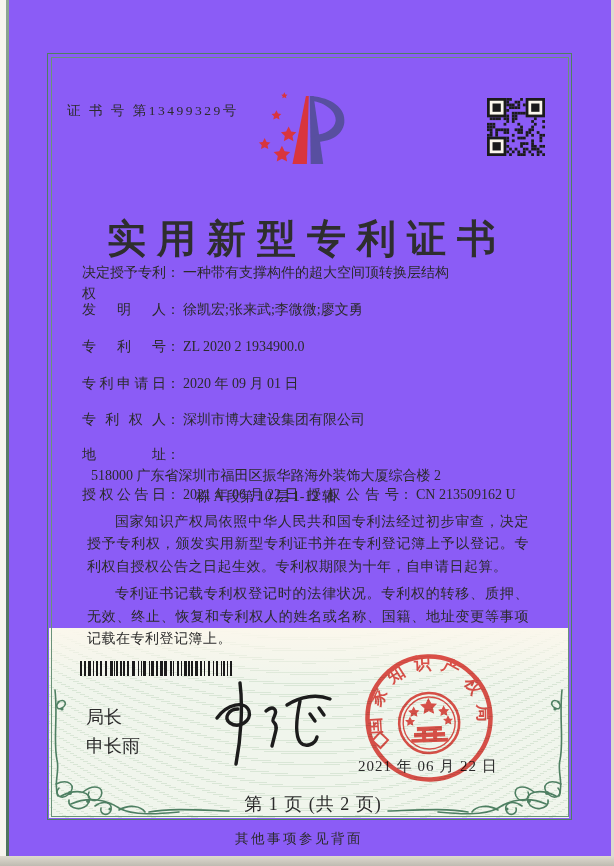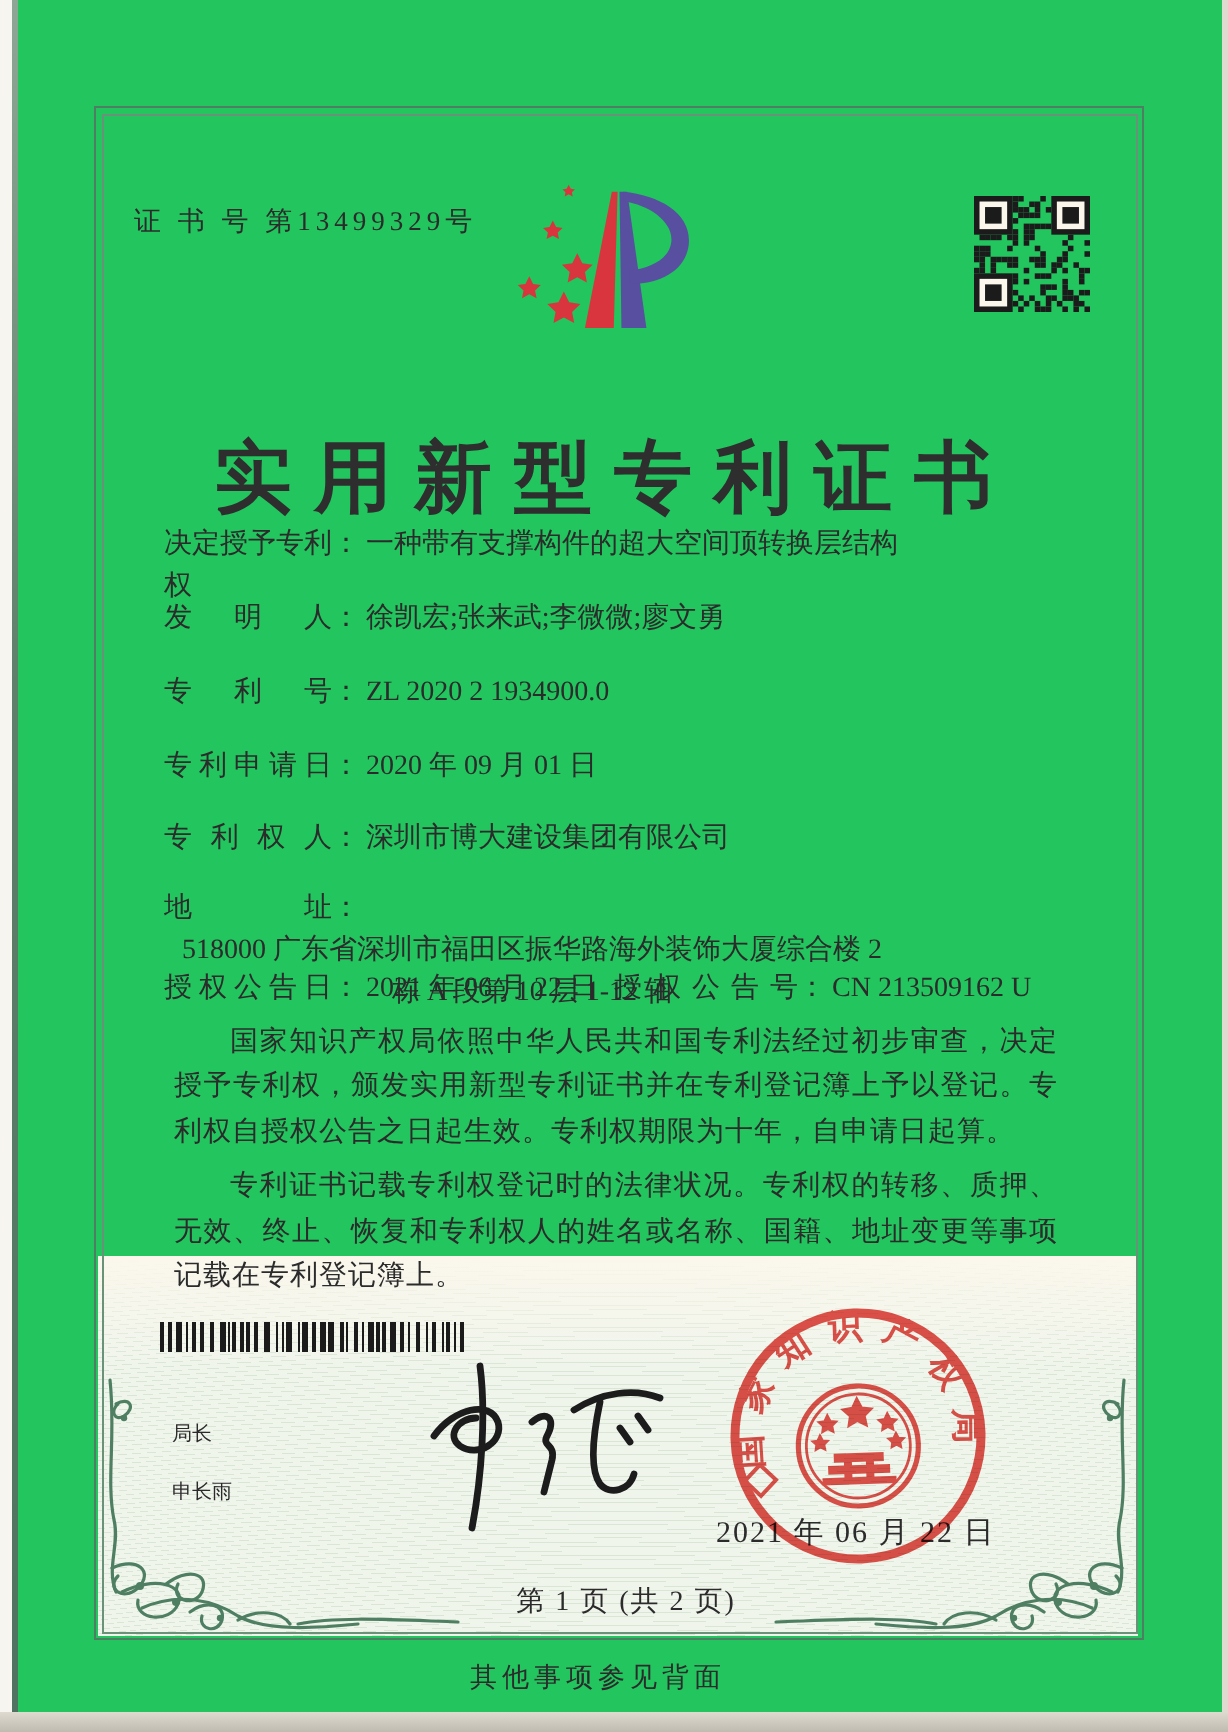--- a/index.html
+++ b/index.html
@@ -1,18 +1,18 @@
 <!DOCTYPE html>
 <html><head>
 <meta charset="utf-8">
 <style>
   html,body{margin:0;padding:0;}
   body{width:614px;height:866px;position:relative;overflow:hidden;background:#ffffff;
        font-family:"Liberation Serif","DejaVu Serif",serif;color:#2b2b2b;}
-  .page{position:absolute;inset:0;background:#22c55e;}
+  .page{position:absolute;inset:0;background:#8b5cf6;}
   
   .edge-white-left{position:absolute;left:0;top:0;bottom:0;width:6px;background:#f7f5ef;z-index:9;}
   .edge-green-left{position:absolute;left:6px;top:0;bottom:10px;width:3px;z-index:9;
        background:linear-gradient(180deg,#8ea695 0%,#5e7f6a 40%,#4f7360 100%);}
   .edge-bottom{position:absolute;left:0;right:0;bottom:0;height:10px;z-index:9;
        background:linear-gradient(180deg,#dedacf,#bfbbb1);}
   .edge-right{position:absolute;right:0;top:0;bottom:10px;width:3px;background:#dedacf;z-index:9;}
 
   
   .green-zone{position:absolute;left:49px;top:628px;width:520px;height:190px;z-index:0;
@@ -42,27 +42,27 @@
   .val{margin-left:3px;vertical-align:top;text-align:center;}
   .val.wrap{display:inline-block;width:362px;}
   .grp2{position:absolute;left:225px;top:0;}
   .grp2 .lab{width:92px;}
 
   .paras{position:absolute;left:82px;top:506px;width:452px;z-index:3;}
   .paras p{margin:5px;font-size:14px;line-height:22.4px;text-align:justify;text-indent:2em;
      letter-spacing:0.5px;}
 
   .barcode{position:absolute;left:80px;top:661px;z-index:3;}
-  .director{position:absolute;left:86px;top:703px;font-size:10px;line-height:29px;z-index:3;}
+  .director{position:absolute;left:86px;top:703px;font-size:18px;line-height:29px;z-index:3;}
   .signature{position:absolute;left:203px;top:678px;z-index:3;}
   .seal{position:absolute;left:352px;top:641px;z-index:4;opacity:0.88;mix-blend-mode:multiply;
      transform:rotate(-2deg);}
   .seal-date{position:absolute;left:358px;top:757px;font-size:15px;letter-spacing:1px;z-index:3;}
 
-  .page-no{position:absolute;left:0;right:12px;top:792px;text-align:center;font-size:14px;
+  .page-no{position:absolute;left:0;right:12px;top:792px;text-align:center;font-size:18px;
      letter-spacing:1px;z-index:3;padding-left:24px;}
   .back-note{position:absolute;left:0;right:16px;top:830px;text-align:center;font-size:13.5px;
      letter-spacing:2.5px;z-index:3;}
 </style>
 </head>
 <body>
 
 <div class="page">
 
   <div class="green-zone"></div>

